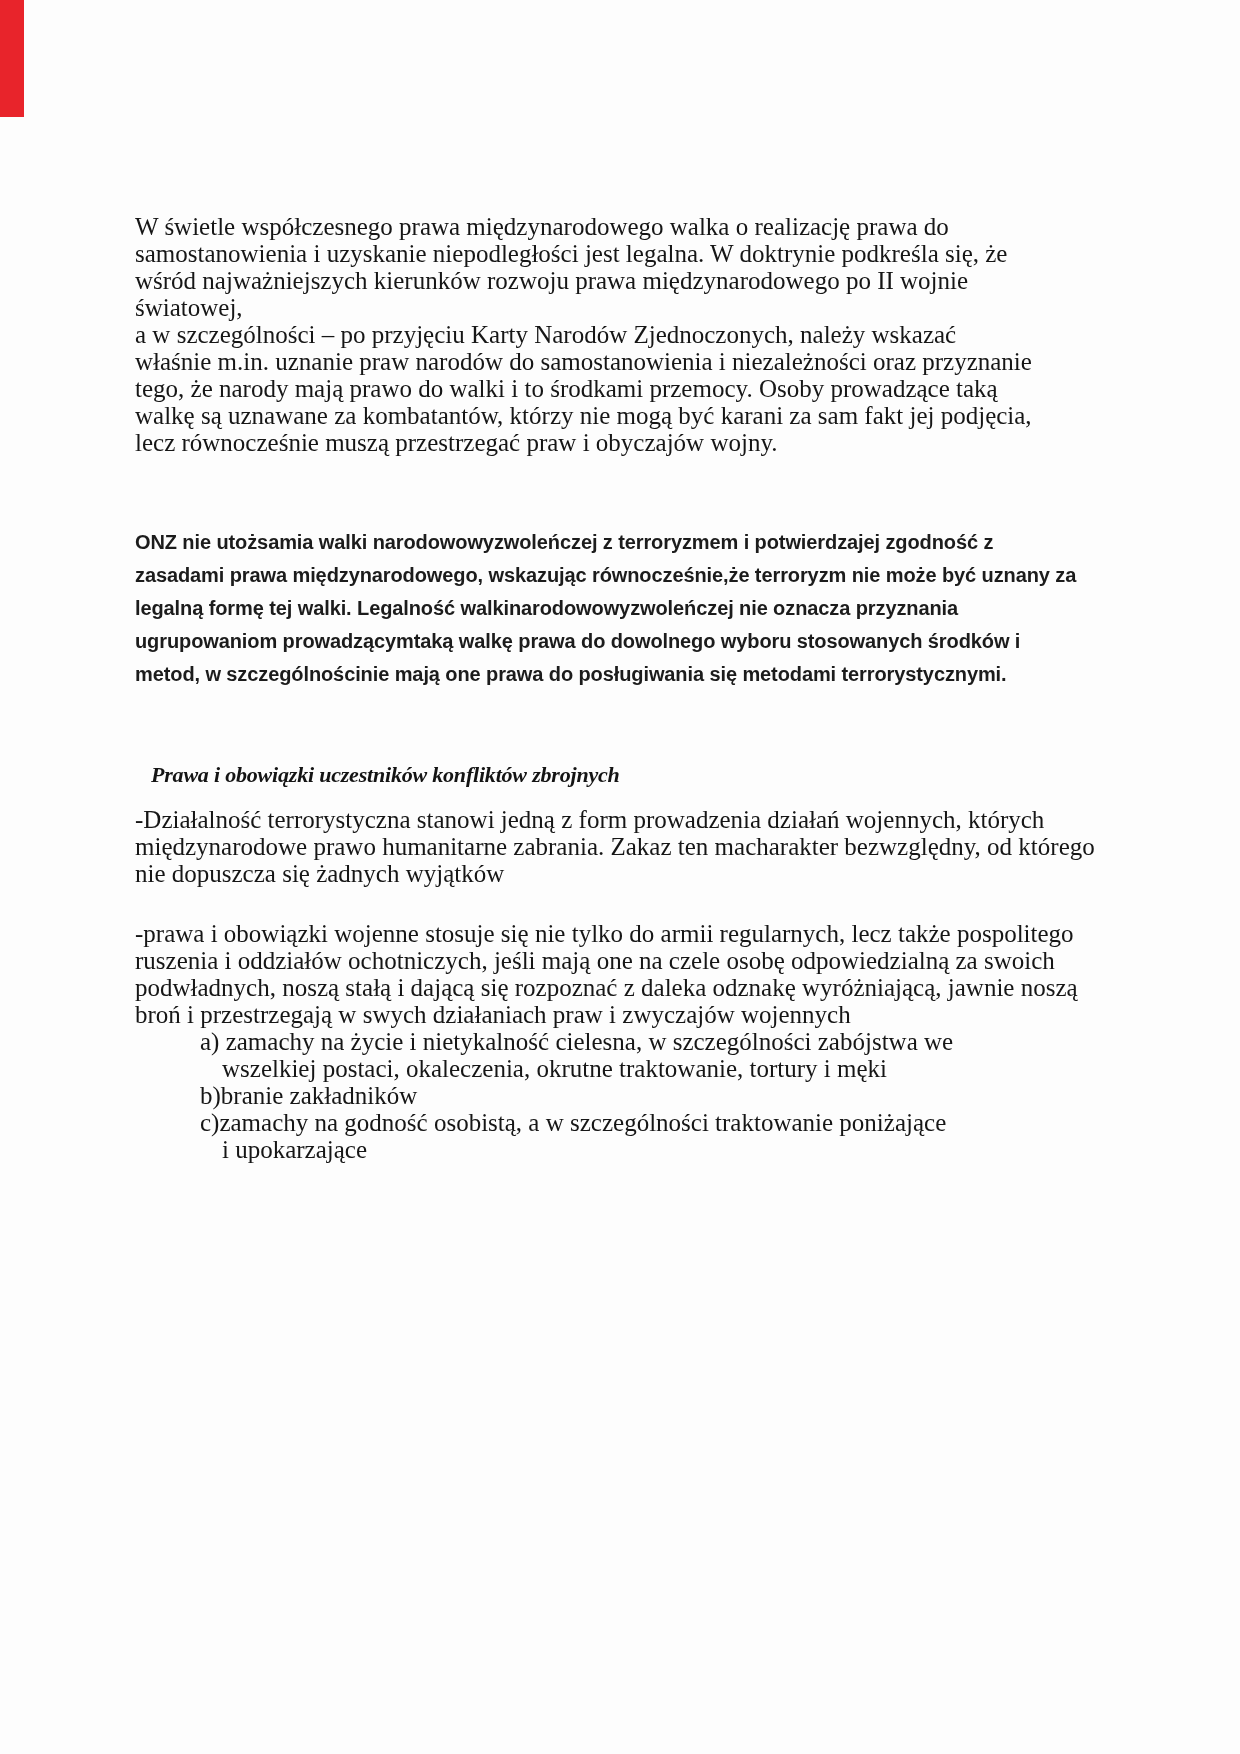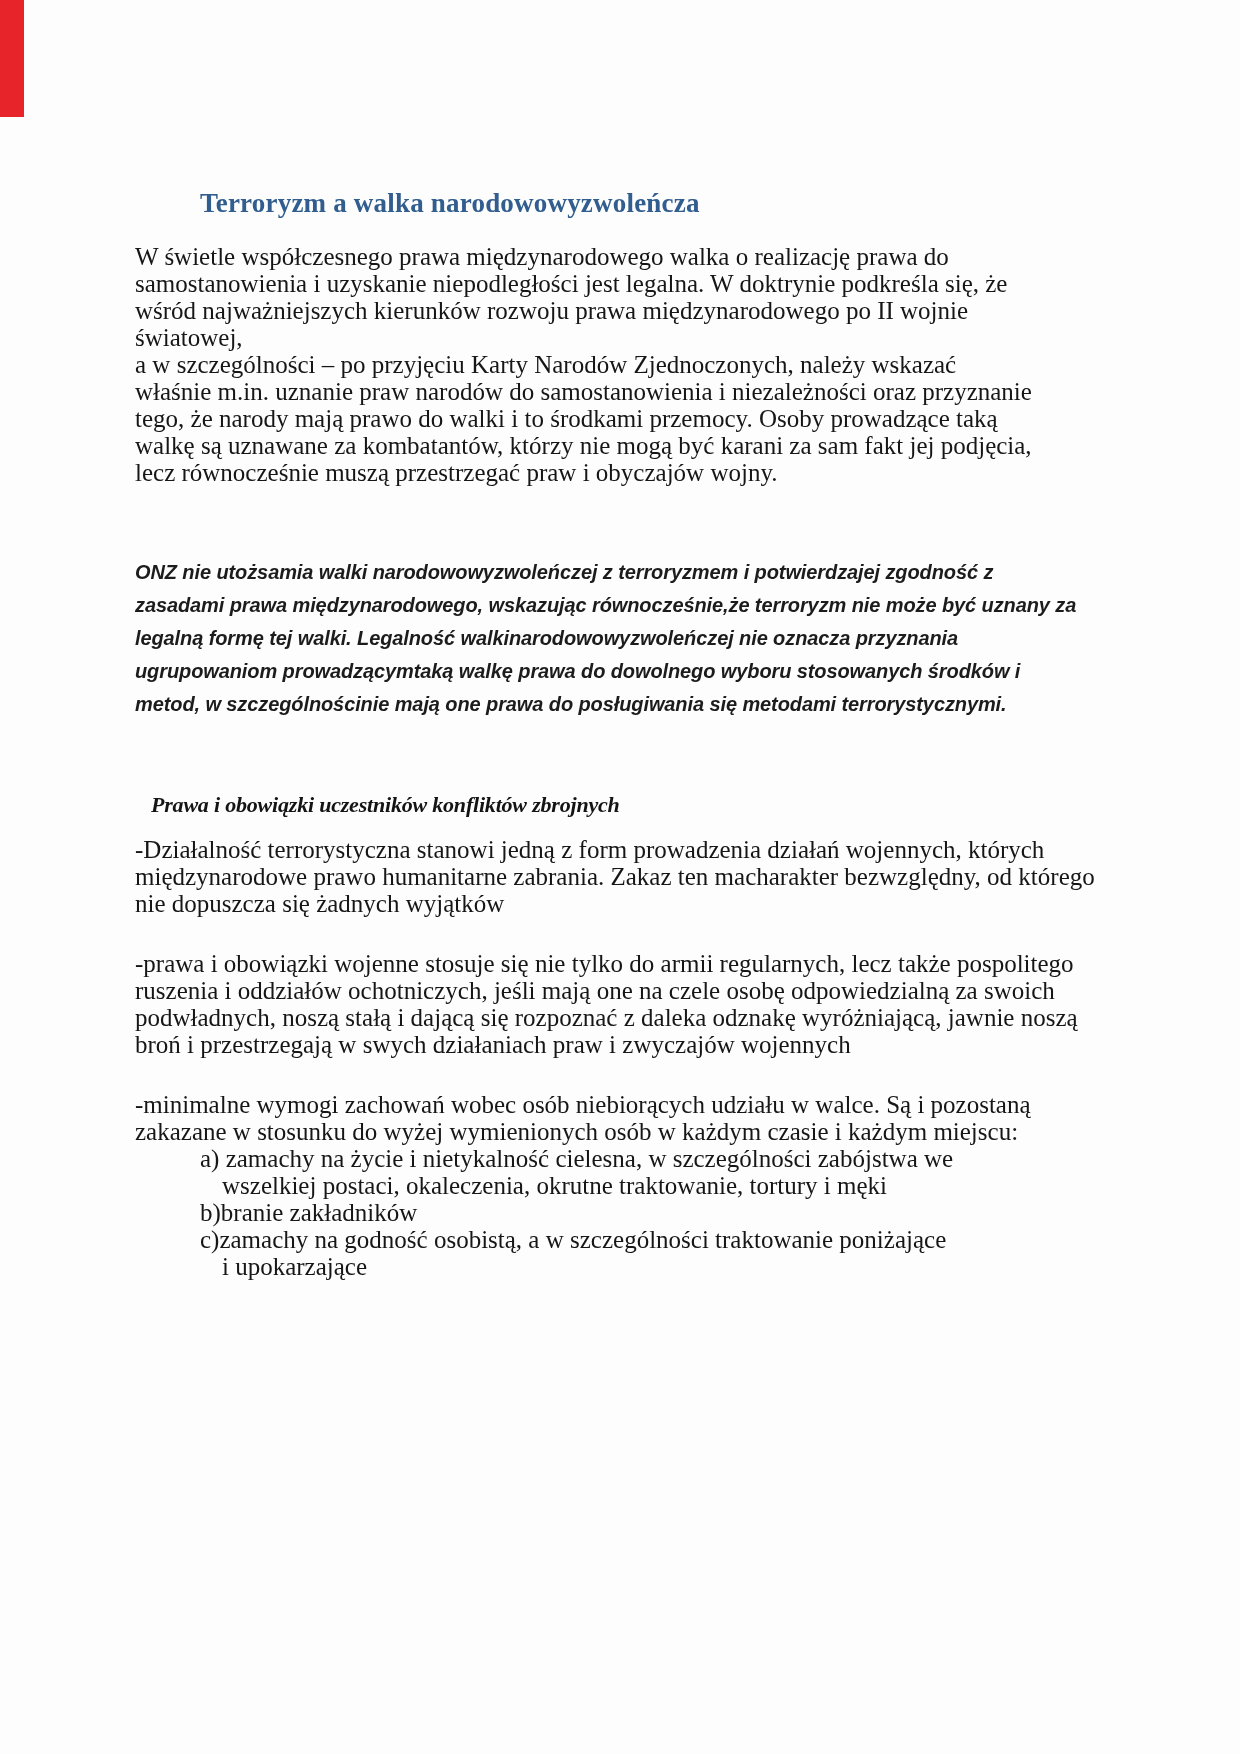--- a/index.html
+++ b/index.html
@@ -61,21 +61,21 @@
     font-weight: bold;
     font-style: italic;
     font-size: 22px;
     line-height: 30px;
     letter-spacing: -0.2px;
     color: #141414;
     margin: 16px;
     white-space: pre;
   }
   .mt-p1 { margin-top: 25px; }
-  .mt-p2 { margin-top: 70px; font-style: italic; }
+  .mt-p2 { margin-top: 70px; }
   .mt-heading { margin-top: 69px; }
   .mt-p3 { margin-top: 85px; }
   .mt-p4 { margin-top: 13px; }
   .mt-p5 { margin-top: 33px; }
   .mt-p6 { margin-top: 33px; }
   .mt-closing { margin-top: 28px; }
   .list-item {
     padding-left: 87px;
     text-indent: -22px;
   }
@@ -85,21 +85,20 @@
 </style>
 </head>
 <body>
 
 <div class="page">
 
   <div class="corner-ribbon" style="background: rgb(232, 36, 43);"></div>
 
   <div class="content">
 
-    <h1 class="doc-title" style="color: rgb(49, 94, 142);">Terroryzm a walka narodowowyzwoleńcza</h1>
 
     <p class="p-serif mt-p1">W świetle współczesnego prawa międzynarodowego walka o realizację prawa do
 samostanowienia i uzyskanie niepodległości jest legalna. W doktrynie podkreśla się, że
 wśród najważniejszych kierunków rozwoju prawa międzynarodowego po II wojnie
 światowej,
 a w szczególności – po przyjęciu Karty Narodów Zjednoczonych, należy wskazać
 właśnie m.in. uznanie praw narodów do samostanowienia i niezależności oraz przyznanie
 tego, że narody mają prawo do walki i to środkami przemocy. Osoby prowadzące taką
 walkę są uznawane za kombatantów, którzy nie mogą być karani za sam fakt jej podjęcia,
 lecz równocześnie muszą przestrzegać praw i obyczajów wojny.</p>
@@ -115,22 +114,20 @@
 
     <p class="p-serif mt-p4">-Działalność terrorystyczna stanowi jedną z form prowadzenia działań wojennych, których
 międzynarodowe prawo humanitarne zabrania. Zakaz ten macharakter bezwzględny, od którego
 nie dopuszcza się żadnych wyjątków</p>
 
     <p class="p-serif mt-p5">-prawa i obowiązki wojenne stosuje się nie tylko do armii regularnych, lecz także pospolitego
 ruszenia i oddziałów ochotniczych, jeśli mają one na czele osobę odpowiedzialną za swoich
 podwładnych, noszą stałą i dającą się rozpoznać z daleka odznakę wyróżniającą, jawnie noszą
 broń i przestrzegają w swych działaniach praw i zwyczajów wojennych</p>
 
-    <p class="p-serif mt-p6">-minimalne wymogi zachowań wobec osób niebiorących udziału w walce. Są i pozostaną
-zakazane w stosunku do wyżej wymienionych osób w każdym czasie i każdym miejscu:</p>
 
     <div class="p-serif list-item">a) zamachy na życie i nietykalność cielesna, w szczególności zabójstwa we
 wszelkiej postaci, okaleczenia, okrutne traktowanie, tortury i męki</div>
 
     <div class="p-serif list-item">b)branie zakładników</div>
 
     <div class="p-serif list-item">c)zamachy na godność osobistą, a w szczególności traktowanie poniżające
 i upokarzające</div>
 
 

